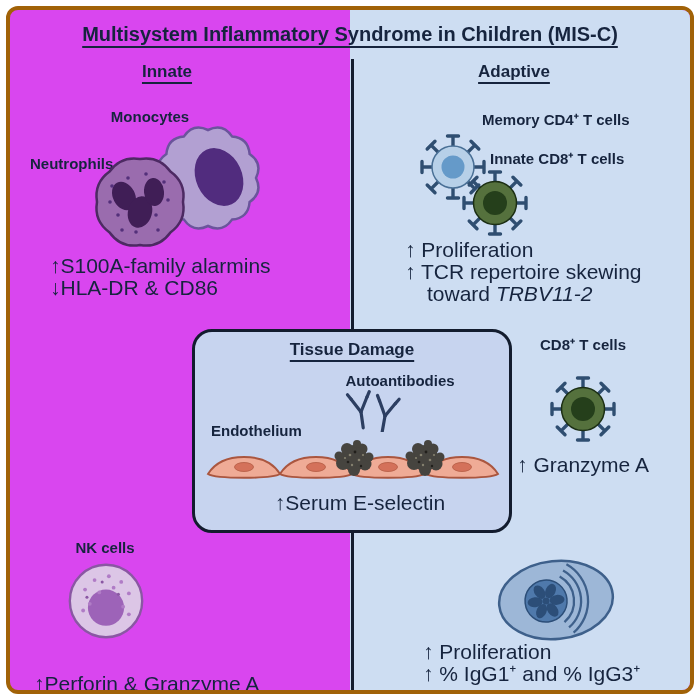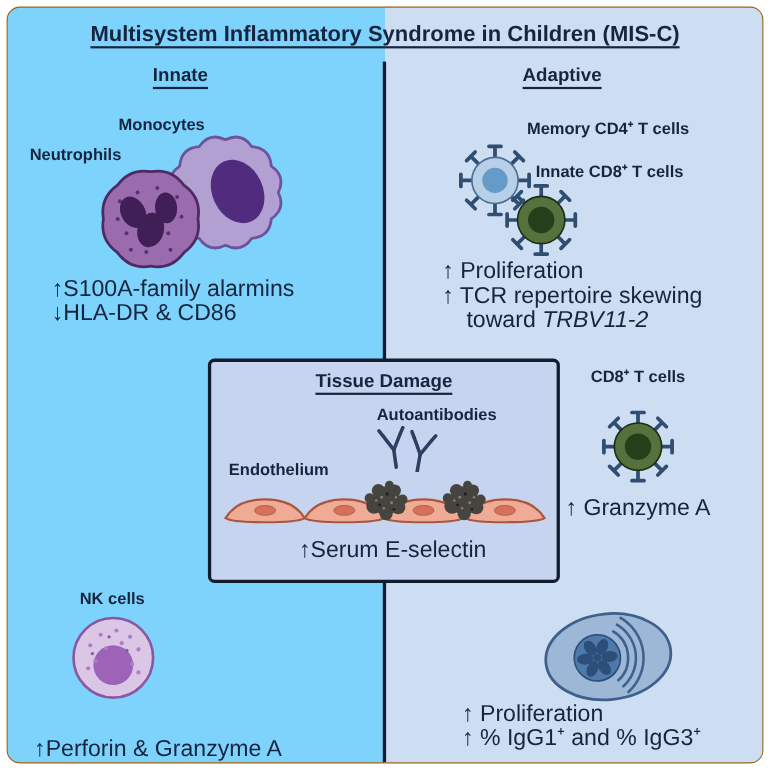--- a/index.html
+++ b/index.html
@@ -1,28 +1,28 @@
 <!DOCTYPE html>
 <html><head>
 <meta charset="utf-8">
 <style>
   *{box-sizing:border-box;margin:0;padding:0}
   html,body{width:700px;height:700px;background:#ffffff;font-family:"Liberation Sans",sans-serif;color:#16243e;}
   .canvas{position:relative;width:700px;height:700px;}
-  .frame{position:absolute;left:6px;top:6px;width:688px;height:688px;border:1px solid #a16207;border-radius:12px;background:#7dd3fc;overflow:hidden;}
+  .frame{position:absolute;left:6px;top:6px;width:688px;height:688px;border:4px solid #a16207;border-radius:12px;background:#d946ef;overflow:hidden;}
   .right-bg{position:absolute;left:50%;top:0;right:0;bottom:0;background:#cdddf2;}
   .divider{position:absolute;left:341px;top:49px;bottom:0;width:3px;background:#131c2e;}
   .abs{position:absolute;}
   .center{text-align:center;}
   .title{position:absolute;top:13px;left:0;right:0;text-align:center;font-size:20px;font-weight:bold;}
   .u{text-decoration:underline;text-underline-offset:5px;text-decoration-thickness:2px;}
   .h2{font-size:17px;font-weight:bold;}
   .label{font-size:15px;font-weight:bold;}
   .finding{font-size:21px;font-weight:normal;line-height:22px;white-space:nowrap;}
-  .tbox{position:absolute;left:182px;top:319px;width:320px;height:204px;background:#c7d4ef;border:3px solid #131c2e;border-radius:6px;z-index:3;}
+  .tbox{position:absolute;left:182px;top:319px;width:320px;height:204px;background:#c7d4ef;border:3px solid #131c2e;border-radius:20px;z-index:3;}
   .z2{z-index:2;}
   svg{display:block;}
   i{font-style:italic;}
 </style>
 </head>
 <body>
 
 <svg width="0" height="0" style="position:absolute" aria-hidden="true">
   <defs>
     <g id="spikes" stroke="#2f4e71" stroke-width="3.4" stroke-linecap="round" fill="none">
@@ -75,21 +75,21 @@
 <div class="canvas">
   <div class="frame">
     <div class="right-bg"></div>
     <div class="divider"></div>
 
     <div class="title z2"><span class="u">Multisystem Inflammatory Syndrome in Children (MIS-C)</span></div>
 
     <div class="abs label center z2" style="left:40px;top:98px;width:200px;">Monocytes</div>
 
     <div class="abs h2 center z2" style="left:57px;top:52px;width:200px;"><span class="u">Innate</span></div>
-    <div class="abs label z2" style="left:20px;top:125px;">Neutrophils</div>
+    <div class="abs label z2" style="left:20px;top:145px;">Neutrophils</div>
 
     <svg class="abs z2" style="left:78px;top:110px;" width="178" height="140" viewBox="0 0 178 140">
       <g>
         <path d="M168,58 Q175.1,72.8 161.6,82 Q160.3,98.3 144,99.6 Q134.8,113.1 120,106 Q105.2,113.1 96,99.6 Q79.7,98.3 78.4,82 Q64.9,72.8 72,58 Q64.9,43.2 78.4,34 Q79.7,17.7 96,16.4 Q105.2,2.9 120,10 Q134.8,2.9 144,16.4 Q160.3,17.7 161.6,34 Q175.1,43.2 168,58 Z" fill="#b2a0d2" stroke="#6b549c" stroke-width="2.5"></path>
         <ellipse cx="131" cy="57" rx="23" ry="30" transform="rotate(-25 131 57)" fill="#512c7e"></ellipse>
       </g>
       <g>
         <path d="M95,82 Q98.2,101.1 82.4,112.4 Q71.1,128.2 52,125 Q32.9,128.2 21.6,112.4 Q5.8,101.1 9,82 Q5.8,62.9 21.6,51.6 Q32.9,35.8 52,39 Q71.1,35.8 82.4,51.6 Q98.2,62.9 95,82 Z" fill="#9a6cae" stroke="#4d2a63" stroke-width="2.5"></path>
         <ellipse cx="36" cy="76" rx="11" ry="15" transform="rotate(-28 36 76)" fill="#401e56"></ellipse>
         <ellipse cx="52" cy="92" rx="12" ry="16" transform="rotate(15 52 92)" fill="#401e56"></ellipse>

